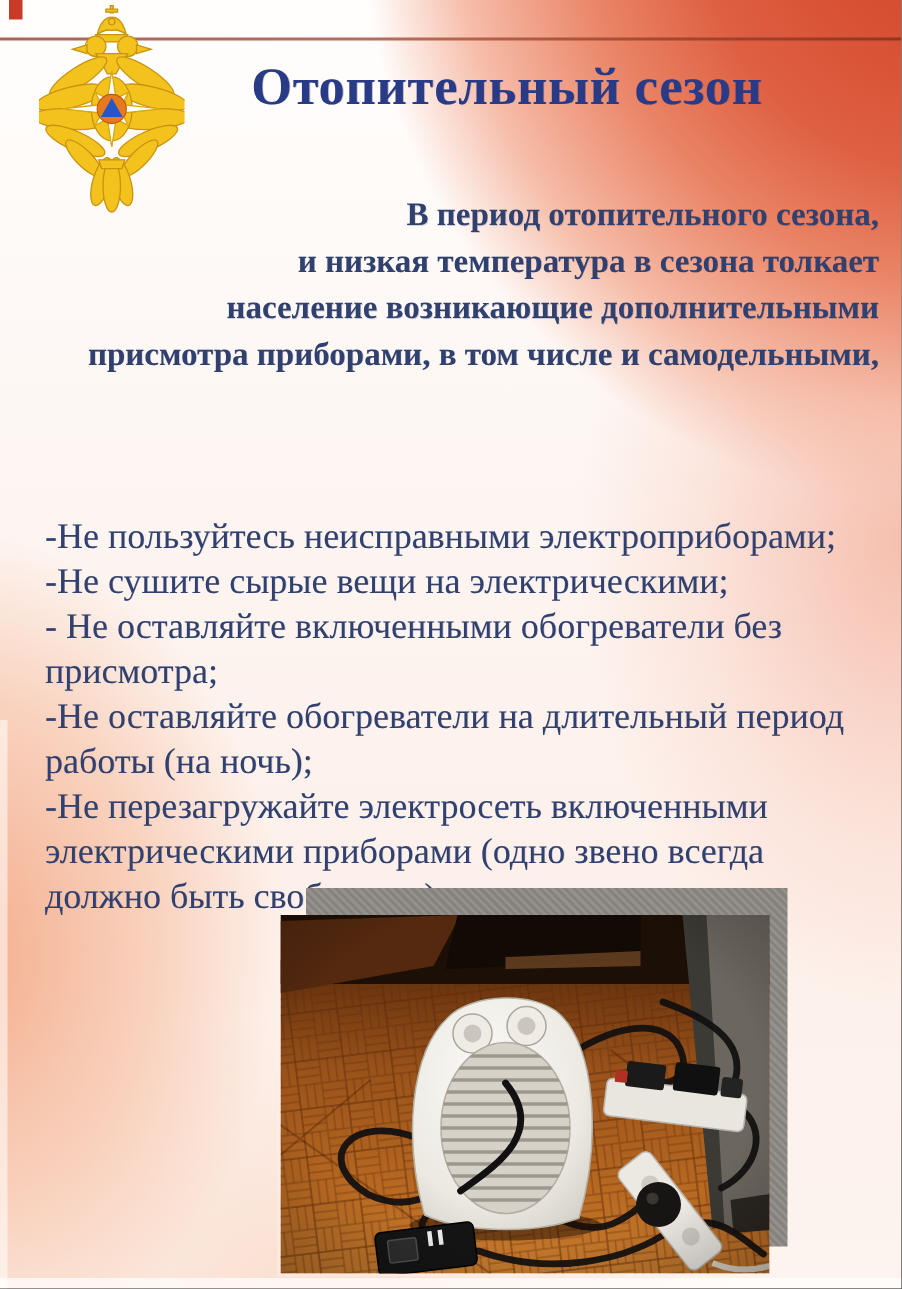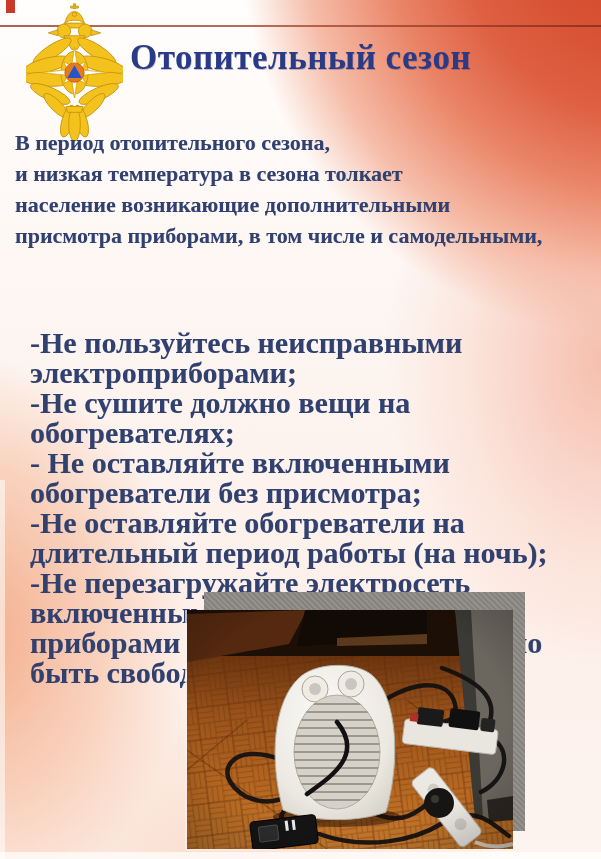--- a/index.html
+++ b/index.html
@@ -15,32 +15,32 @@
         rgba(243,168,133,.95) 0%, rgba(247,194,166,.65) 48%, rgba(255,255,255,0) 78%),
       radial-gradient(ellipse 420px 260px at 35% 100%,
         rgba(248,205,182,.55) 0%, rgba(255,255,255,0) 70%),
       linear-gradient(180deg,#fffefd 0%, #fdf5f1 40%, #fdf0ea 70%, #fdf4ef 100%);
   }
   .top-rule{position:absolute;top:25px;left:0;width:601px;height:2px;
     background:linear-gradient(90deg,#93402e,#a84b33 50%,#7e2f1d);opacity:.8;}
   .corner-mark{position:absolute;top:0;left:6px;width:9px;height:13px;background:#c93a28;}
   .emblem{position:absolute;top:2px;left:26px;width:97px;height:147px;}
   .title{
-    position:absolute;top:38px;left:130px;width:440px;
+    position:absolute;top:38px;left:118px;width:440px;text-align:center;
     font-size:35px;font-weight:bold;color:#293a86;letter-spacing:.5px;
     text-shadow:.6px .6px 0 rgba(60,50,110,.3);
   }
   .intro{
-    position:absolute;top:127px;left:15px;width:571px;text-align:left;
+    position:absolute;top:127px;left:15px;width:571px;text-align:right;
     font-size:22px;font-weight:bold;color:#30406f;line-height:31px;
     text-shadow:.4px .4px 0 rgba(50,55,100,.22);
   }
   .rules{
-    position:absolute;top:328px;left:30px;width:551px;
-    font-size:30px;font-weight:bold;color:#30406f;line-height:30px;
+    position:absolute;top:343px;left:30px;width:551px;
+    font-size:24px;font-weight:normal;color:#30406f;line-height:30px;
     text-shadow:.4px .4px 0 rgba(50,55,100,.22);
   }
   .photo-shadow{
     position:absolute;left:204px;top:592px;width:321px;height:239px;
     background-color:#8e8b87;
     background-image:repeating-linear-gradient(45deg,rgba(255,255,255,.05) 0 2px,rgba(0,0,0,.06) 2px 4px);
   }
   .photo{
     position:absolute;left:185px;top:610px;width:326px;height:239px;
     border-left:2px solid rgba(255,240,235,.7);
@@ -111,21 +111,21 @@
 
   <div class="intro">
     <div>В период отопительного сезона,</div>
     <div>и низкая температура в сезона толкает</div>
     <div>население возникающие дополнительными</div>
     <div>присмотра приборами, в том числе и самодельными,</div>
   </div>
 
   <div class="rules">
     <div>-Не пользуйтесь неисправными электроприборами;</div>
-    <div>-Не сушите должно вещи на обогревателях;</div>
+    <div>-Не сушите сырые вещи на электрическими;</div>
     <div>- Не оставляйте включенными обогреватели без присмотра;</div>
     <div>-Не оставляйте обогреватели на длительный период работы (на ночь);</div>
     <div>-Не перезагружайте электросеть включенными электрическими приборами (одно звено всегда должно быть свободным).</div>
   </div>
 
   <div class="photo-shadow"></div>
 
   <div class="photo" aria-label="Тепловентилятор и сетевые удлинители с вилками на деревянном полу">
     <svg width="326" height="239" viewBox="0 0 326 239">
       <defs>

